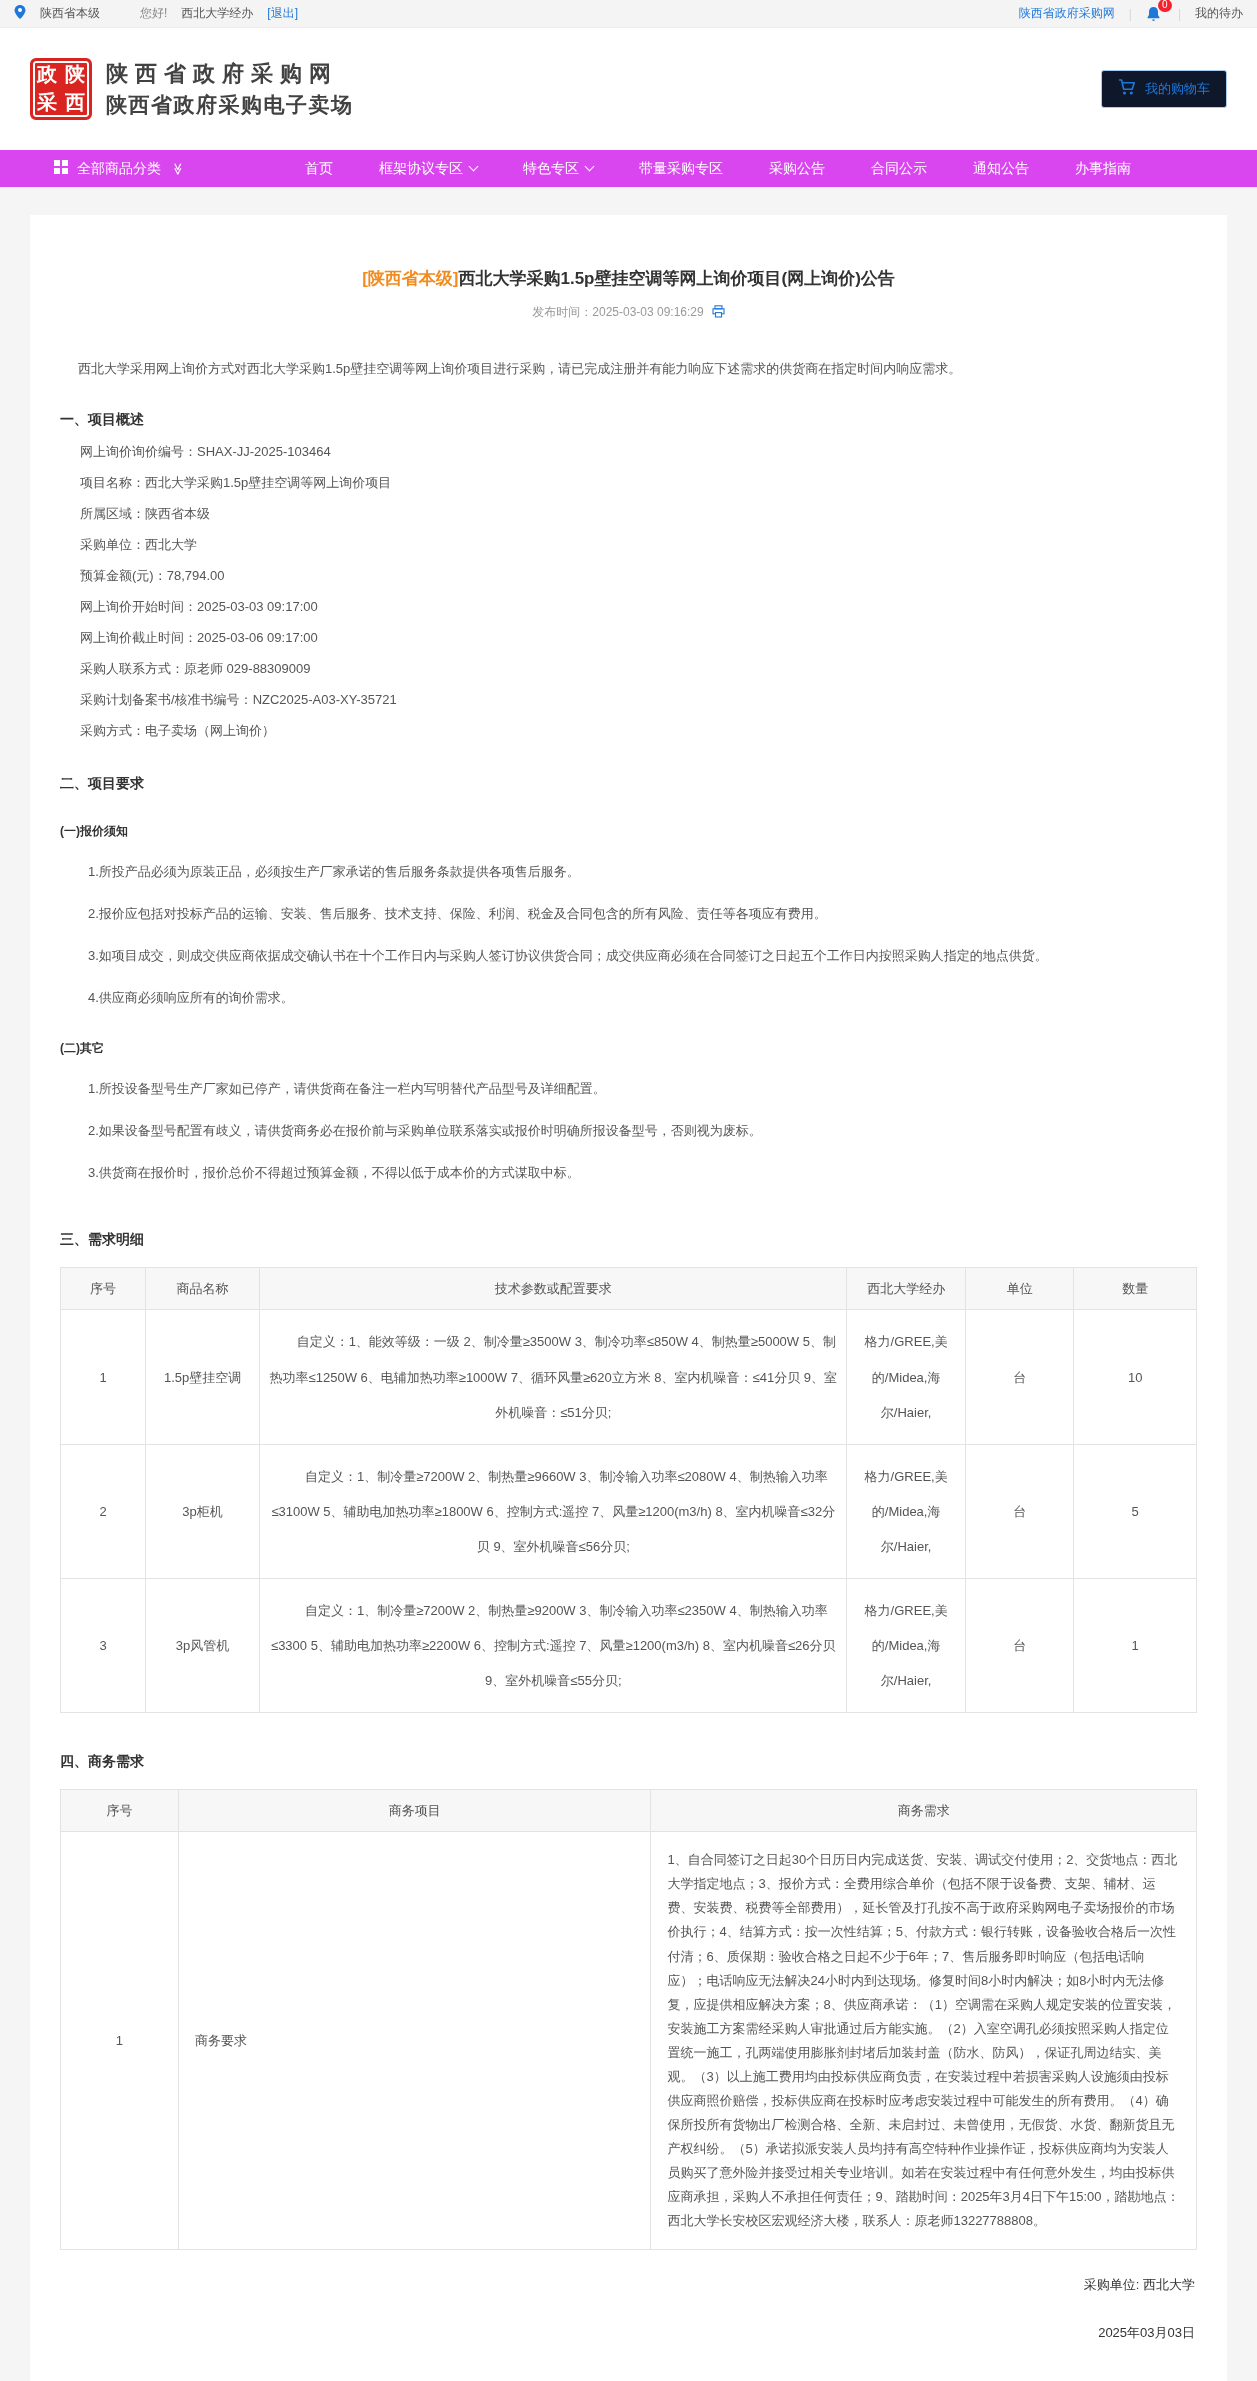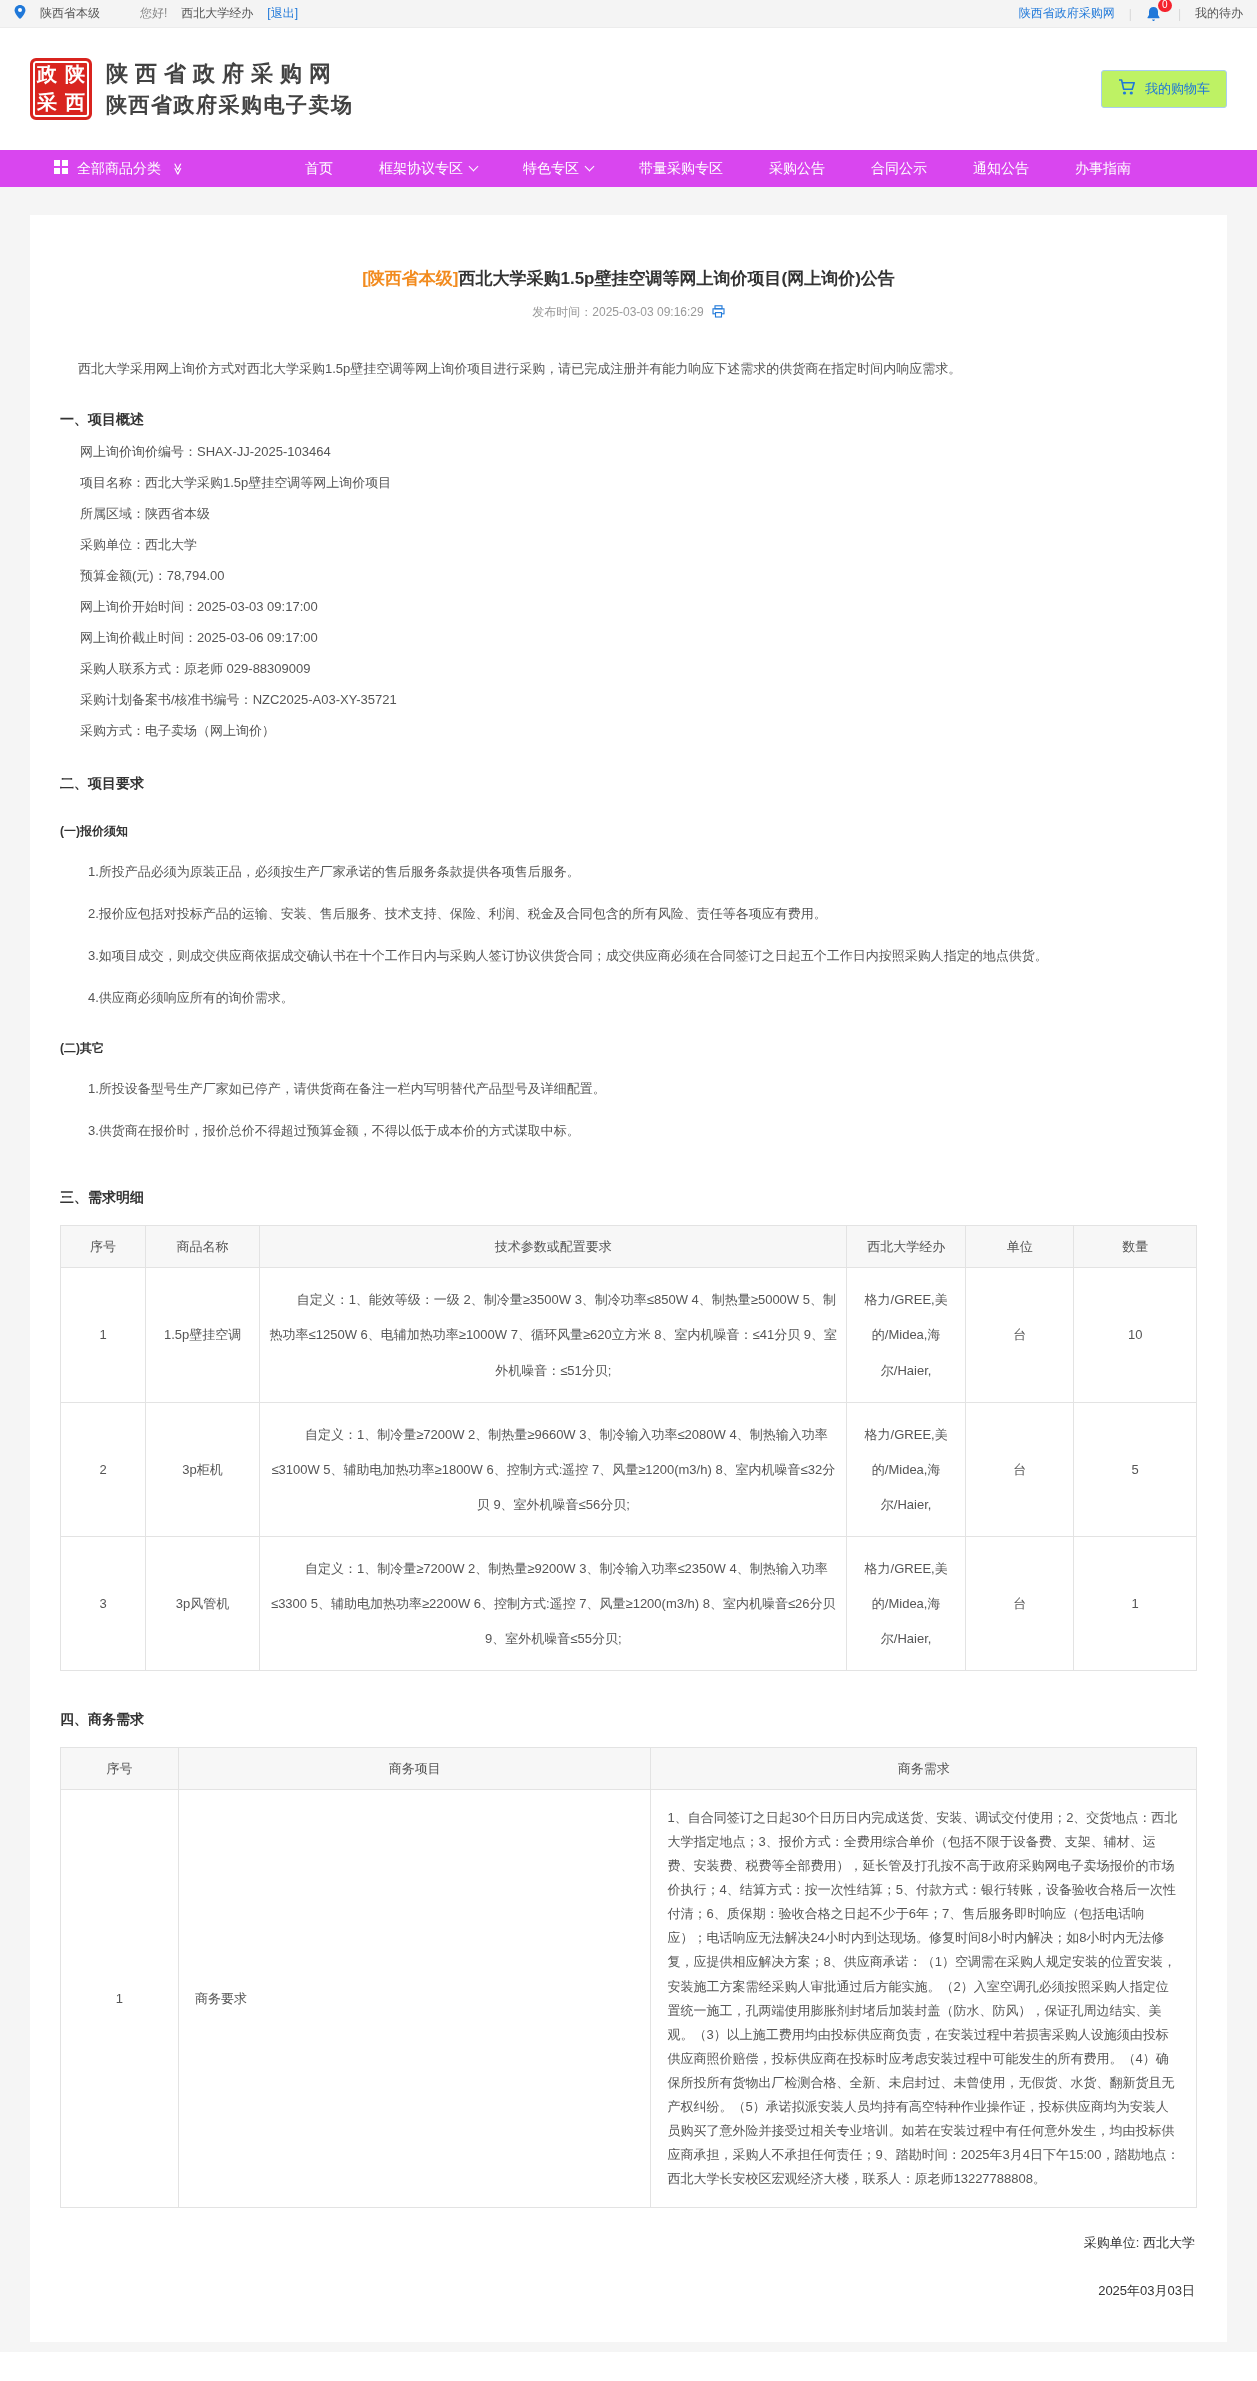--- a/index.html
+++ b/index.html
@@ -29,21 +29,21 @@
 
   .search-area { margin-left:auto; display:flex; align-items:center; }
   .search-box { display:flex; align-items:stretch; border:2px solid #1f78d9; height:38px; width:436px; background:#fff; }
   .search-cat { width:112px; display:flex; align-items:center; justify-content:center; gap:8px;
                 color:#1f78d9; font-size:13px; border-right:1px solid #e3eefb; cursor:pointer; }
   .search-input { flex:1; border:none; outline:none; padding:0 12px; font-size:13px; color:#333;
                   font-family:"Liberation Sans","DejaVu Sans",sans-serif; }
   .search-input::placeholder { color:#c4c9cf; }
   .search-btn { width:104px; background:#1f78d9; color:#fff; border:none; font-size:14px;
                 display:flex; align-items:center; justify-content:center; gap:6px; cursor:pointer; }
-  .cart-btn { margin-left:42px; height:38px; padding:0 16px; background:#bef264; border:1px solid #a9cdf2;
+  .cart-btn { margin-left:42px; height:38px; padding:0 16px; background:#0f172a; border:1px solid #a9cdf2;
               border-radius:3px; color:#1f78d9; font-size:13px; display:flex; align-items:center; gap:9px; cursor:pointer; }
 
   
   .nav { height:37px; background:#d946ef; display:flex; align-items:center; color:#fff; font-size:14px; padding:0 30px; }
   .nav-all { display:flex; align-items:center; gap:9px; width:215px; cursor:pointer; padding-left:24px; }
   .dbl-chev { display:inline-block; transform:rotate(90deg); font-size:12px; margin-left:2px; }
   .nav-items { display:flex; align-items:center; margin-left:60px; gap:46px; }
   .nav-item { display:flex; align-items:center; gap:7px; cursor:pointer; white-space:nowrap; }
   .chev { display:inline-block; width:7px; height:7px; border-right:1.5px solid currentColor;
           border-bottom:1.5px solid currentColor; transform:rotate(45deg); margin-top:-4px; }
@@ -219,20 +219,21 @@
   <div class="field-line"><span class="lbl">采购方式：</span><span>电子卖场（网上询价）</span></div>
 
   <div class="sec-h" style="margin-top:36px;">二、项目要求</div>
   <div class="sub-h">(一)报价须知</div>
   <p class="para">1.所投产品必须为原装正品，必须按生产厂家承诺的售后服务条款提供各项售后服务。</p>
   <p class="para">2.报价应包括对投标产品的运输、安装、售后服务、技术支持、保险、利润、税金及合同包含的所有风险、责任等各项应有费用。</p>
   <p class="para">3.如项目成交，则成交供应商依据成交确认书在十个工作日内与采购人签订协议供货合同；成交供应商必须在合同签订之日起五个工作日内按照采购人指定的地点供货。</p>
   <p class="para">4.供应商必须响应所有的询价需求。</p>
   <div class="sub-h" style="margin-top:32px;">(二)其它</div>
   <p class="para">1.所投设备型号生产厂家如已停产，请供货商在备注一栏内写明替代产品型号及详细配置。</p>
+  <p class="para">2.如果设备型号配置有歧义，请供货商务必在报价前与采购单位联系落实或报价时明确所报设备型号，否则视为废标。</p>
   <p class="para">3.供货商在报价时，报价总价不得超过预算金额，不得以低于成本价的方式谋取中标。</p>
 
   <div class="sec-h" style="margin-top:48px;">三、需求明细</div>
   <table class="req">
     <thead>
       <tr>
         <th class="t1-c1">序号</th>
         <th class="t1-c2">商品名称</th>
         <th class="t1-c3">技术参数或配置要求</th>
         <th class="t1-c4">西北大学经办</th>

